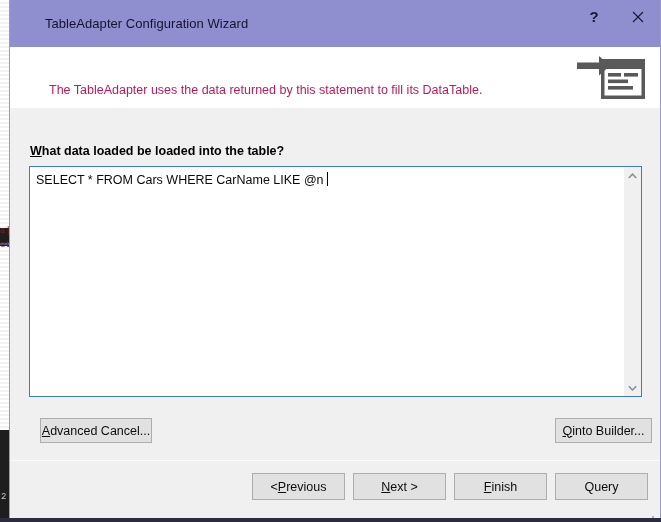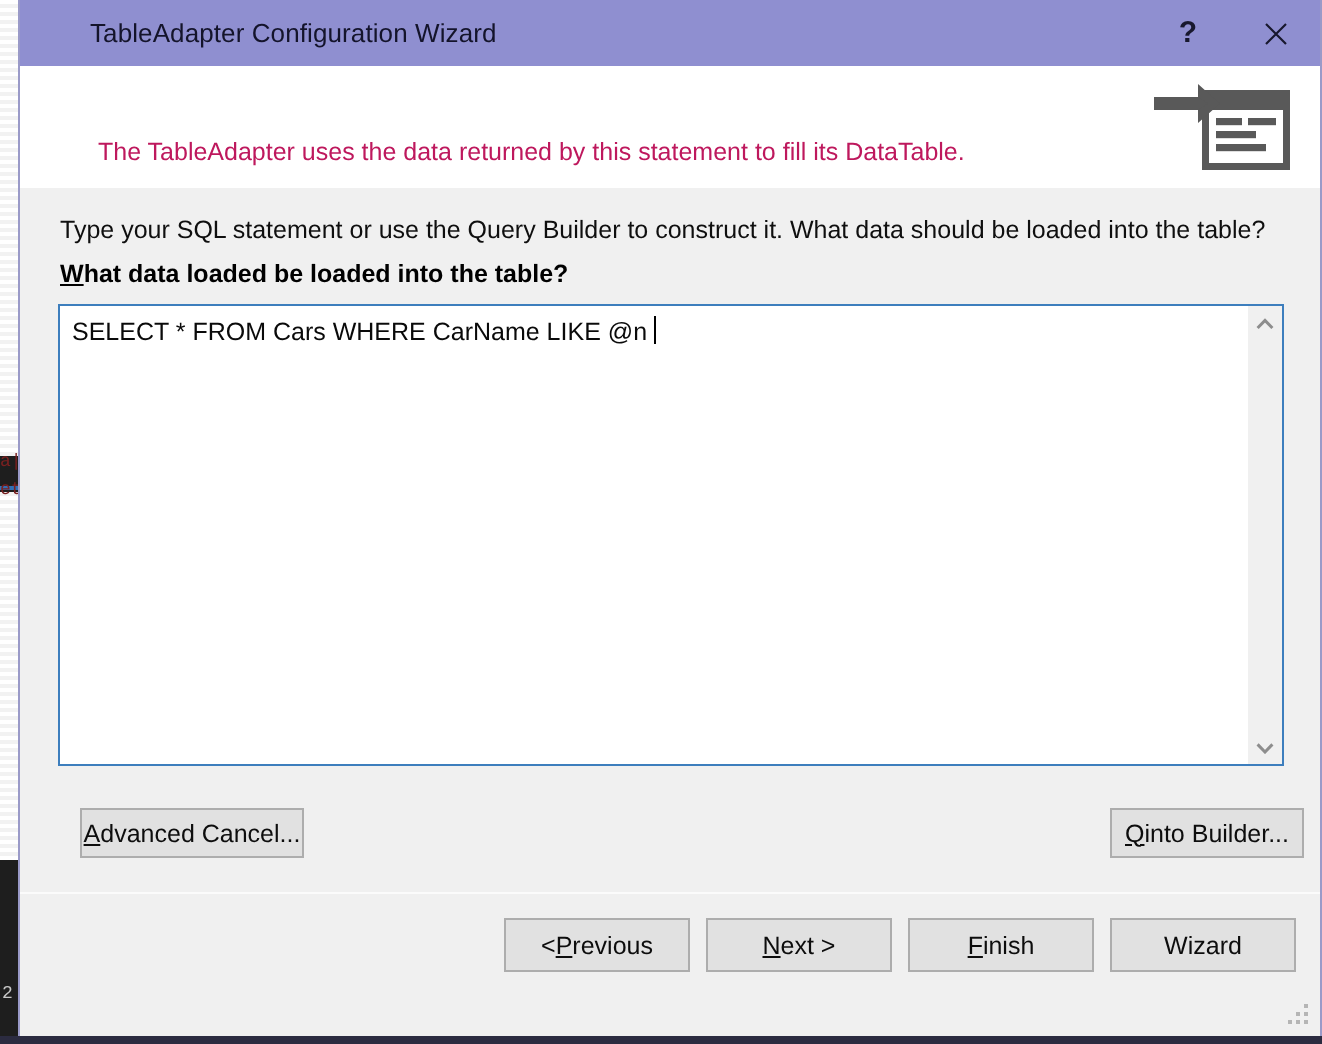--- a/index.html
+++ b/index.html
@@ -61,21 +61,21 @@
     height: 518px;
     background: #f0f0f0;
     border: 1px solid #9a9ac8;
     border-top: none;
     box-sizing: border-box;
   }
 
   
   .titlebar {
     position: relative;
-    height: 33px;
+    height: 47px;
     background: #8f8fd0;
     display: flex;
     align-items: center;
     padding-left: 20px;
   }
   .title-text {
     margin-left: 15px;
     font-size: 13px;
     color: #14142b;
     letter-spacing: 0.05px;
@@ -309,21 +309,20 @@
         <rect x="33" y="26.5" width="20" height="3.6" fill="#595959"></rect>
         <rect x="33" y="33" width="25" height="3.6" fill="#595959"></rect>
         <rect x="2" y="9.5" width="26" height="6.5" fill="#595959"></rect>
         <path d="M24 3 L35 12.7 L24 22.5 L24 16 L29 12.7 L24 9.5 Z" fill="#595959"></path>
       </svg>
     </div>
   </div>
 
   <div class="body-area">
 
-    <div class="intro-text">Type your SQL statement or use the Query Builder to construct it. What data should be loaded into the table?</div>
 
     <div class="field-label">
       <span class="accel">W</span><span>hat data loaded be loaded into the table?</span>
     </div>
 
     <div class="sql-box">
       <div class="sql-text-wrap">
         <div class="sql-text"><span>SELECT * FROM Cars WHERE CarName LIKE @n</span><span class="caret"></span></div>
       </div>
       <div class="vscroll">
@@ -361,21 +360,21 @@
         </button>
       <button class="btn btn-nav">
           <span class="accel">N</span>
           <span>ext &gt;</span>
         </button>
       <button class="btn btn-nav">
           <span class="accel">F</span>
           <span>inish</span>
         </button>
       <button class="btn btn-nav">
-          <span>Wizard</span>
+          <span>Query</span>
         </button>
     </div>
     <div class="resize-grip">
       <div class="grip-dot" style="left:8px; top:0px;"></div>
       <div class="grip-dot" style="left:4px; top:4px;"></div>
       <div class="grip-dot" style="left:8px; top:4px;"></div>
       <div class="grip-dot" style="left:0px; top:8px;"></div>
       <div class="grip-dot" style="left:4px; top:8px;"></div>
       <div class="grip-dot" style="left:8px; top:8px;"></div>
     </div>

